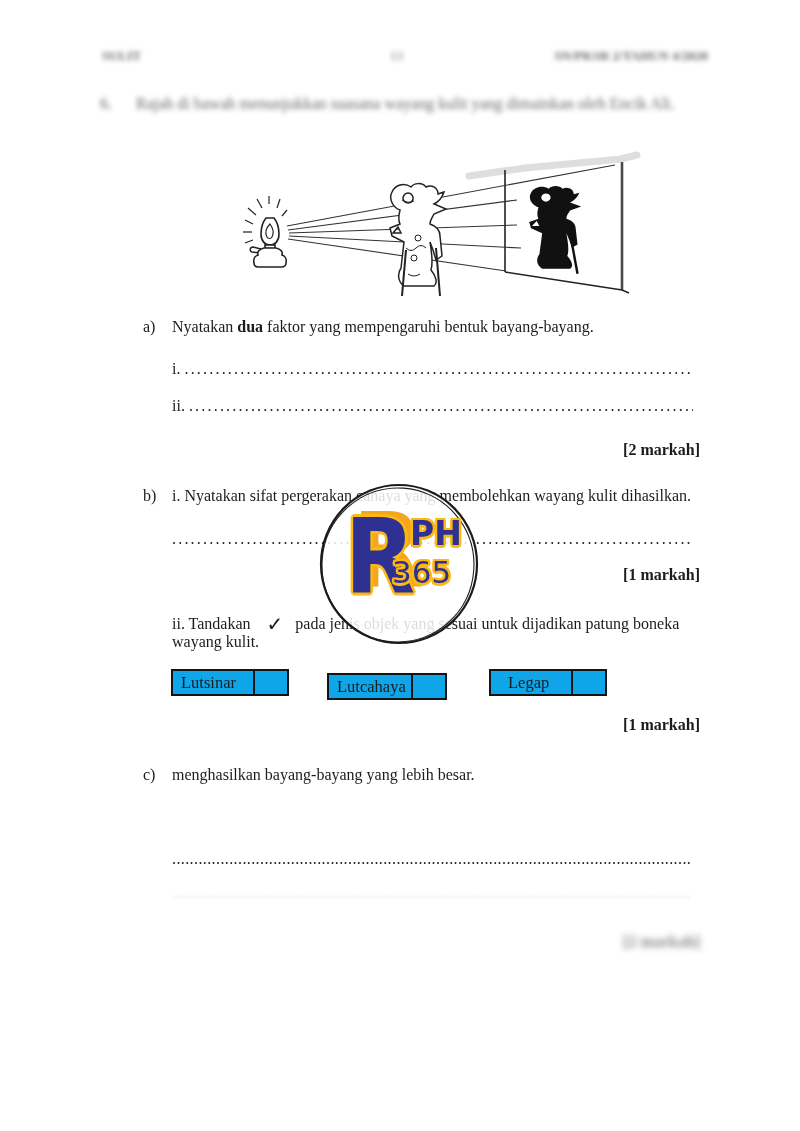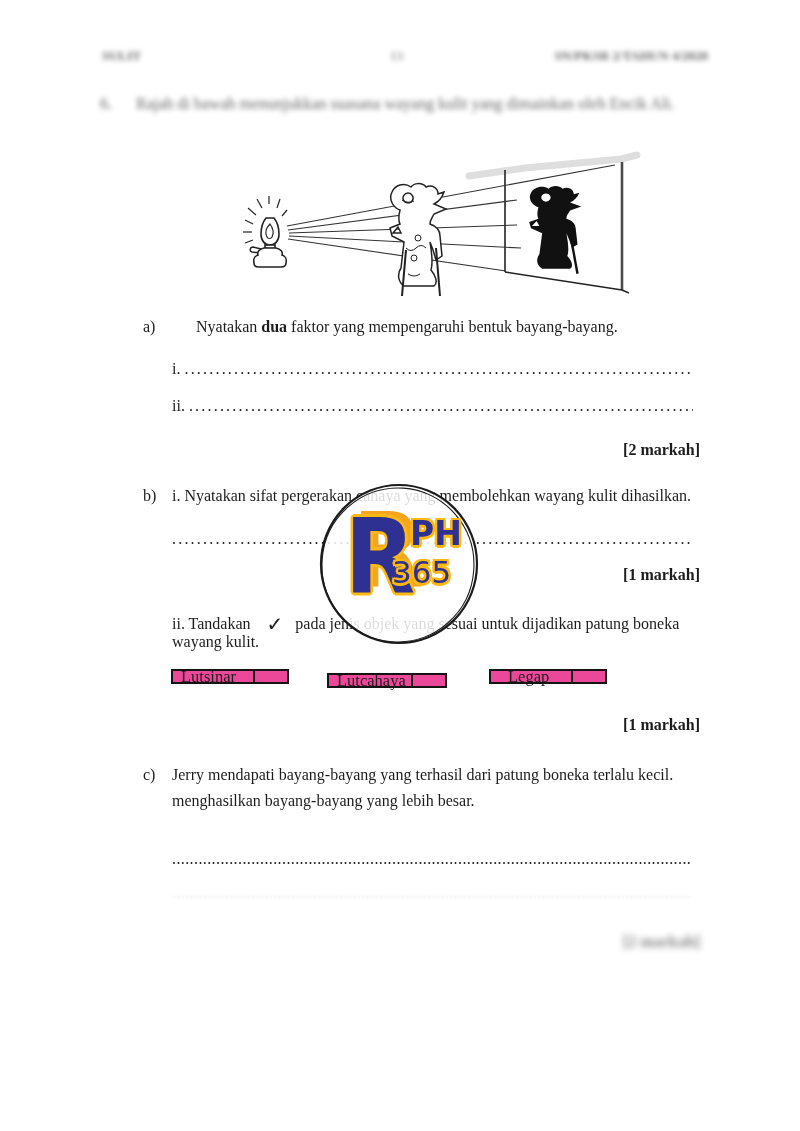--- a/index.html
+++ b/index.html
@@ -9,21 +9,21 @@
   .blurred{filter:blur(2.6px);opacity:.78;color:#3a3a3a;}
   .blurred-strong{filter:blur(3.2px);opacity:.6;color:#333;}
   .hdr{font-size:13px;}
   .marks{font-weight:bold;font-size:16px;}
   .b{font-weight:bold;}
   .ansline{white-space:nowrap;overflow:hidden;height:20px;}
   .dots{letter-spacing:2.2px;color:#222;}
   .dots-dense{letter-spacing:.4px;color:#222;}
   .dots-faint{letter-spacing:.4px;color:#e2e2e2;filter:blur(1.2px);}
   .it{margin-right:4px;}
-  .opt{display:flex;border:2px solid #141414;height:15px;box-sizing:border-box;background:#ec4899;}
+  .opt{display:flex;border:2px solid #141414;height:27px;box-sizing:border-box;background:#0ea5e9;}
   .opt-label{flex:1;display:flex;align-items:center;padding-left:8px;font-size:16.5px;}
   .opt-cell{width:32px;border-left:2px solid #141414;}
   .check{display:inline-block;font-size:20px;font-weight:600;margin:0 12px 0 16px;
          transform:translateY(2px);font-family:"DejaVu Sans",sans-serif;}
   .cline{line-height:26px;}
   
   .wm{left:318px;top:483px;width:162px;height:162px;z-index:30;}
   .wm-logo{position:absolute;left:0;top:0;width:162px;height:162px;}
   .wm-r-back{position:absolute;left:30px;top:16px;font-family:"DejaVu Sans",sans-serif;
              font-weight:bold;font-size:104px;line-height:1;color:#f6a51f;
@@ -110,21 +110,21 @@
         <line x1="32" y1="61" x2="37" y2="70"></line>
         <line x1="44" y1="58" x2="44" y2="66"></line>
         <line x1="55" y1="61" x2="52" y2="70"></line>
         <line x1="20" y1="105" x2="28" y2="102"></line>
         <line x1="62" y1="72" x2="57" y2="78"></line>
       </g>
     </svg>
   </div>
 
   <div class="abs" style="left:143px;top:318px;">a)</div>
-  <div class="abs" style="left:172px;top:318px;margin-left:24px;"><span>Nyatakan </span><span class="b">dua</span><span> faktor yang mempengaruhi bentuk bayang-bayang.</span></div>
+  <div class="abs" style="left:172px;top:318px;"><span>Nyatakan </span><span class="b">dua</span><span> faktor yang mempengaruhi bentuk bayang-bayang.</span></div>
 
   <div class="abs ansline" style="left:172px;top:360px;width:520px;"><span class="it">i.</span><span class="dots">..............................................................................................................</span></div>
 
   <div class="abs ansline" style="left:172px;top:397px;width:521px;"><span class="it">ii.</span><span class="dots">..............................................................................................................</span></div>
 
   <div class="abs marks" style="right:100px;top:441px;text-align:right;">[2 markah]</div>
 
   <div class="abs" style="left:143px;top:487px;">b)</div>
   <div class="abs" style="left:172px;top:487px;width:545px;">i. Nyatakan sifat pergerakan cahaya yang membolehkan wayang kulit dihasilkan.</div>
 
@@ -145,21 +145,20 @@
   </div>
   <div class="abs opt" style="left:489px;top:669px;width:118px;padding-left:9px;">
     <div class="opt-label">Legap</div>
     <div class="opt-cell"></div>
   </div>
 
   <div class="abs marks" style="right:100px;top:716px;">[1 markah]</div>
 
   <div class="abs cline" style="left:143px;top:762px;">c)</div>
   <div class="abs" style="left:172px;top:762px;width:560px;">
-    <div class="cline">Jerry mendapati bayang-bayang yang terhasil dari patung boneka terlalu kecil.</div>
     <div class="cline">menghasilkan bayang-bayang yang lebih besar.</div>
   </div>
 
   <div class="abs ansline" style="left:172px;top:850px;width:518px;"><span class="dots-dense">..........................................................................................................................................................................</span></div>
 
   <div class="abs ansline" style="left:172px;top:884px;width:518px;"><span class="dots-faint">..........................................................................................................................................................................</span></div>
 
   <div class="abs marks blurred-strong" style="right:100px;top:933px;">[2 markah]</div>
 
   <div class="abs wm">

